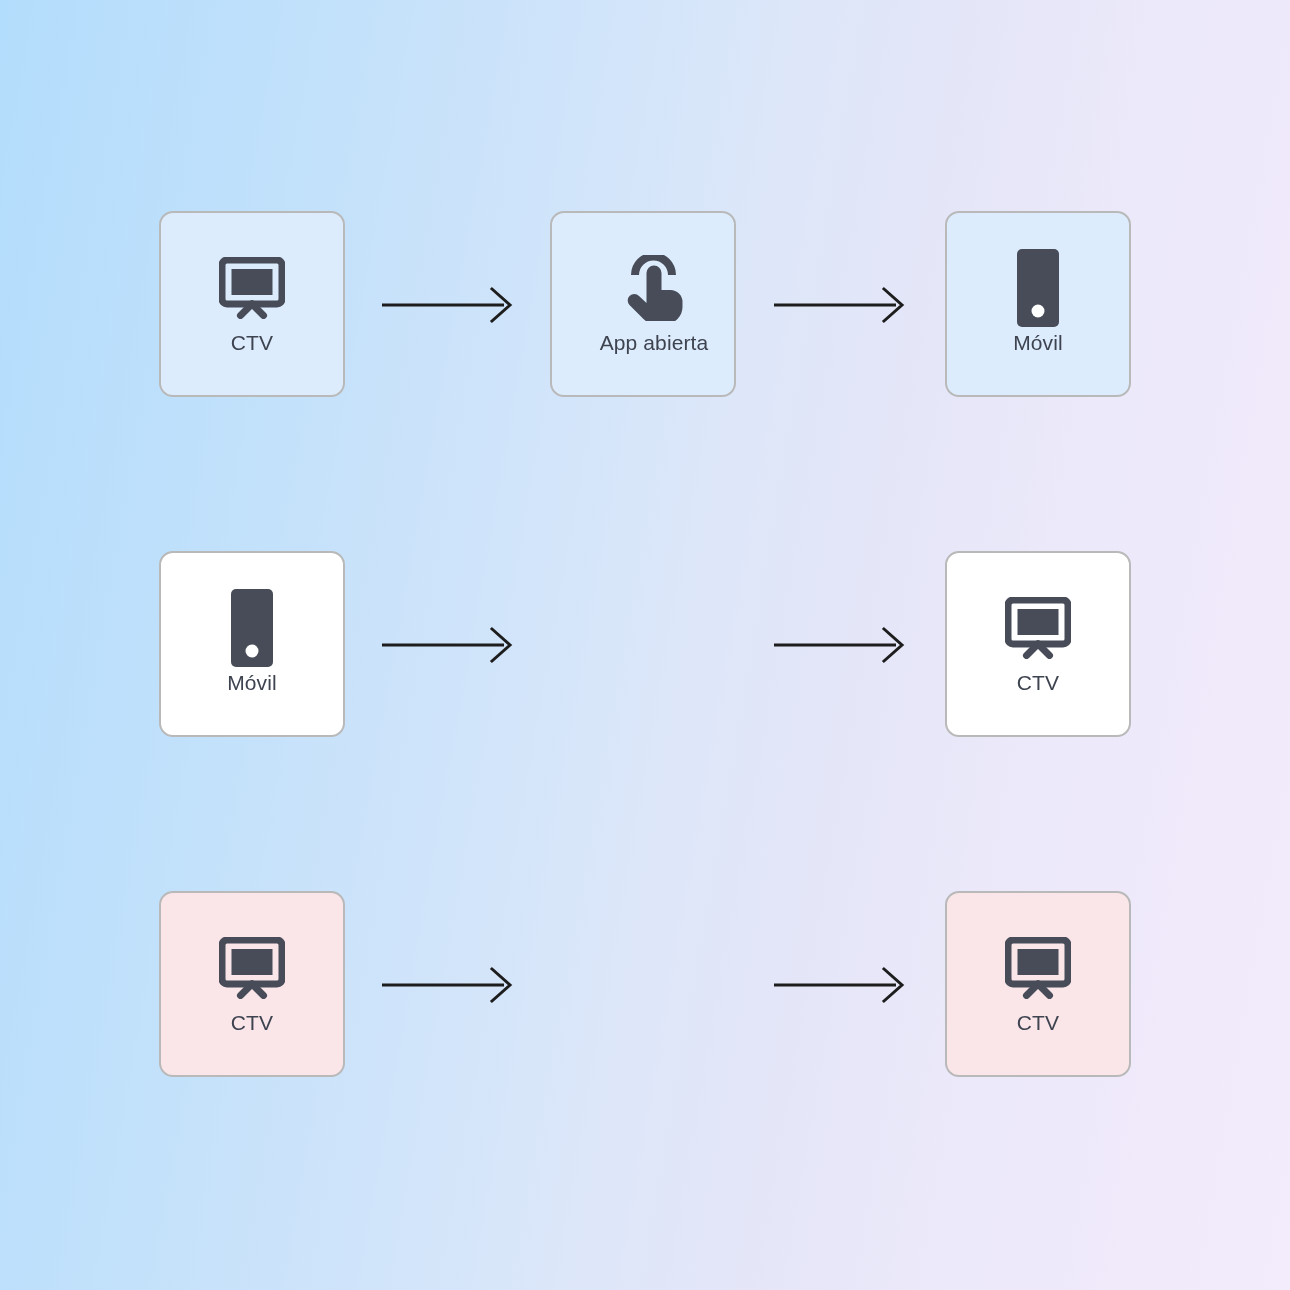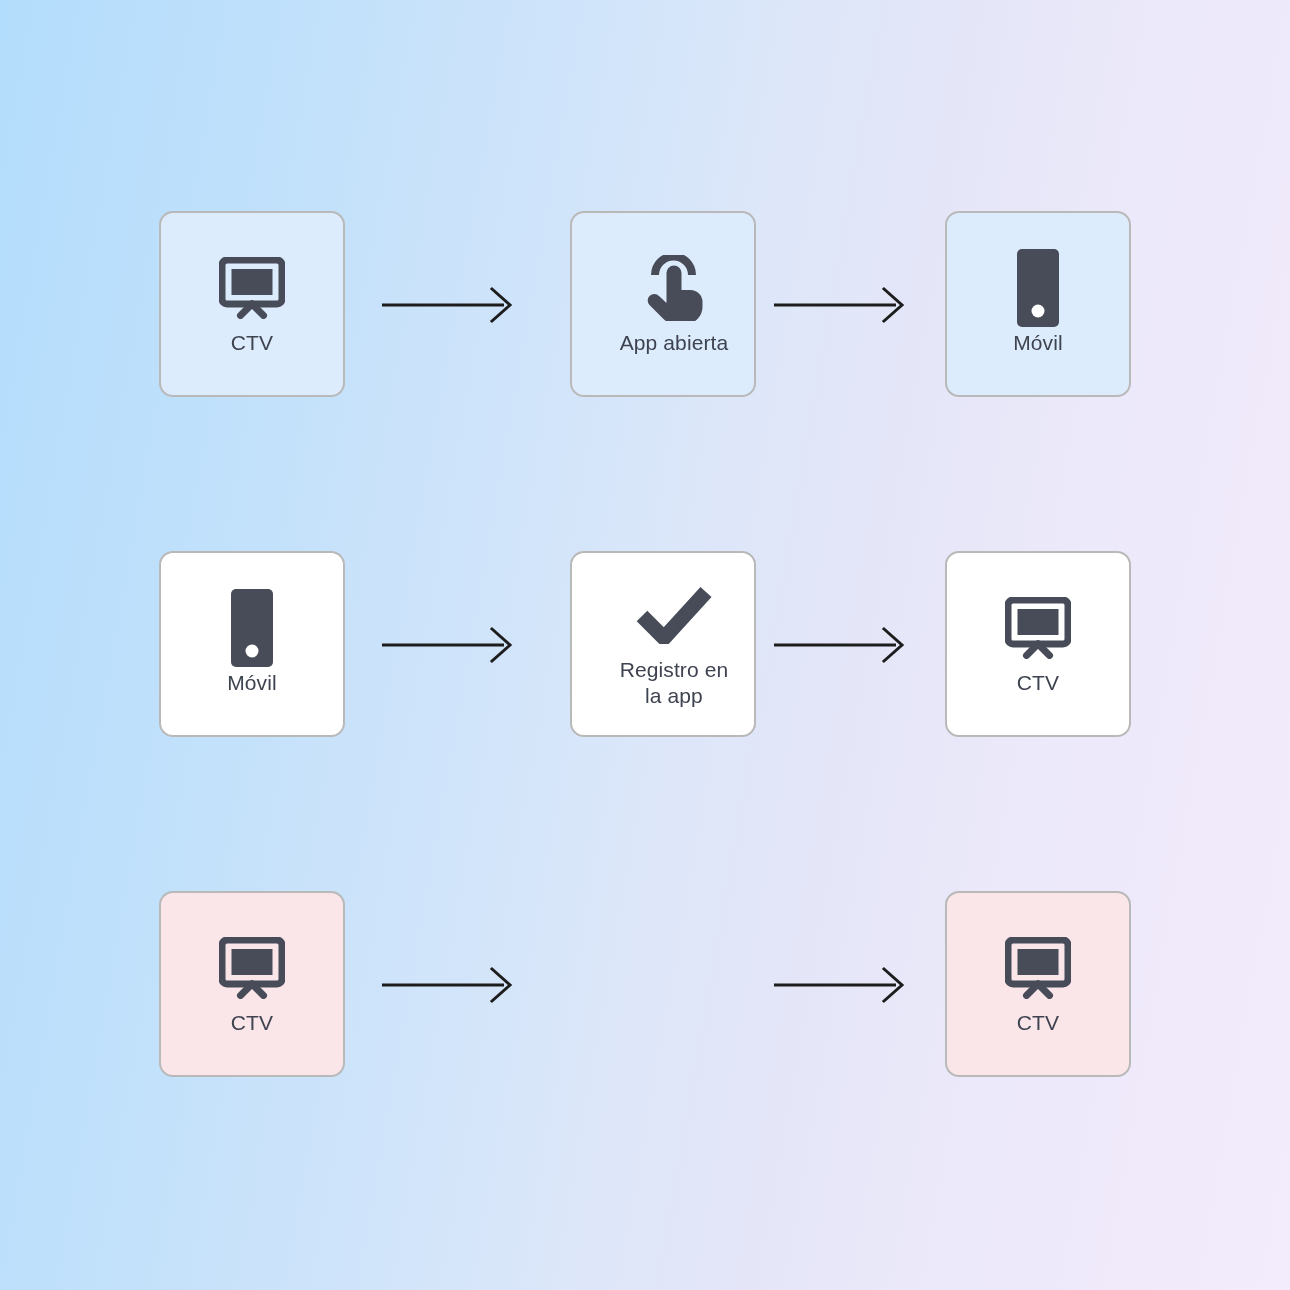--- a/index.html
+++ b/index.html
@@ -65,21 +65,21 @@
     position: absolute;
     width: 134px;
     height: 44px;
   }
 
   
   .r1 { top: 211px; }
   .r2 { top: 551px; }
   .r3 { top: 891px; }
   .c1 { left: 159px; }
-  .c2 { left: 570px; padding-left: 22px; }
+  .c2 { left: 550px; padding-left: 22px; }
   .c3 { left: 945px; }
 
   .ar1 { top: 283px; }
   .ar2 { top: 623px; }
   .ar3 { top: 963px; }
   .ac1 { left: 380px; }
   .ac2 { left: 772px; }
 </style>
 </head>
 <body>
@@ -154,29 +154,20 @@
     <div class="card-label">Móvil</div>
   </div>
 
   <div class="arrow ar2 ac1">
     <svg width="134" height="44" viewBox="0 0 134 44" aria-hidden="true">
       <line x1="2" y1="22" x2="124" y2="22" stroke="#1d1d1d" stroke-width="3"></line>
       <polyline points="112,6 130,22 112,38" fill="none" stroke="#1d1d1d" stroke-width="3" stroke-linecap="square" stroke-linejoin="miter"></polyline>
     </svg>
   </div>
 
-  <div class="card white r2 c2">
-    <div class="card-icon">
-      <svg width="76" height="58" viewBox="0 0 76 58" aria-hidden="true">
-        <path d="M6 30 L28 52 L70 6" fill="none" stroke="#474c58" stroke-width="15" stroke-linecap="butt" stroke-linejoin="miter"></path>
-      </svg>
-    </div>
-    <div class="card-label">Registro en
-la app</div>
-  </div>
 
   <div class="arrow ar2 ac2">
     <svg width="134" height="44" viewBox="0 0 134 44" aria-hidden="true">
       <line x1="2" y1="22" x2="124" y2="22" stroke="#1d1d1d" stroke-width="3"></line>
       <polyline points="112,6 130,22 112,38" fill="none" stroke="#1d1d1d" stroke-width="3" stroke-linecap="square" stroke-linejoin="miter"></polyline>
     </svg>
   </div>
 
   <div class="card white r2 c3">
     <div class="card-icon">

